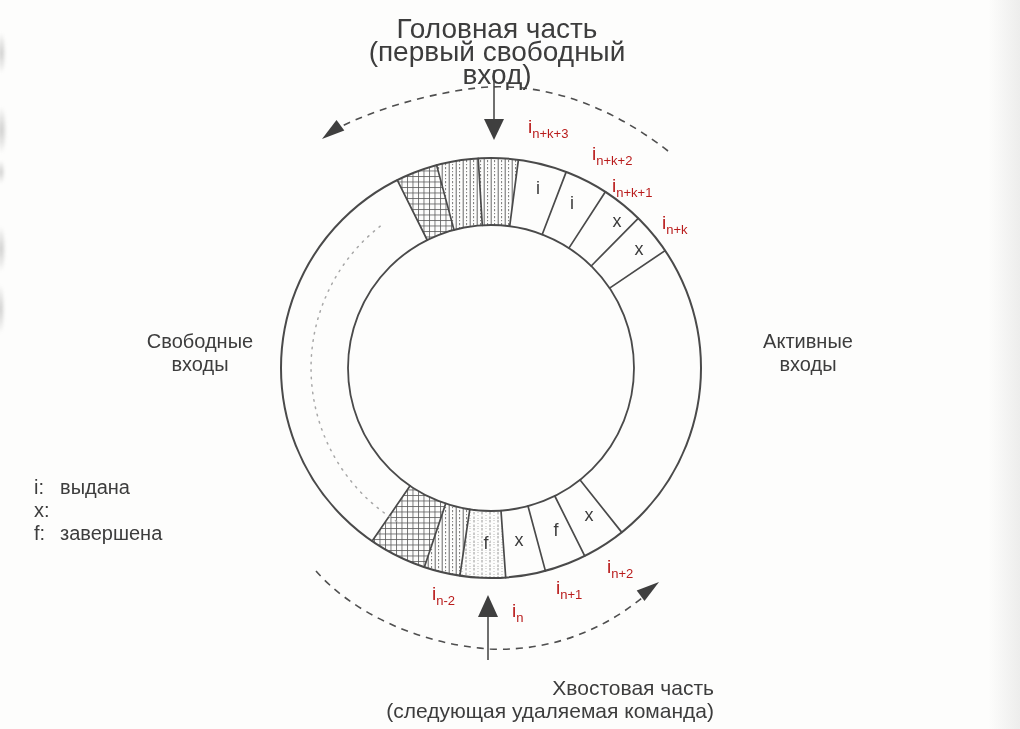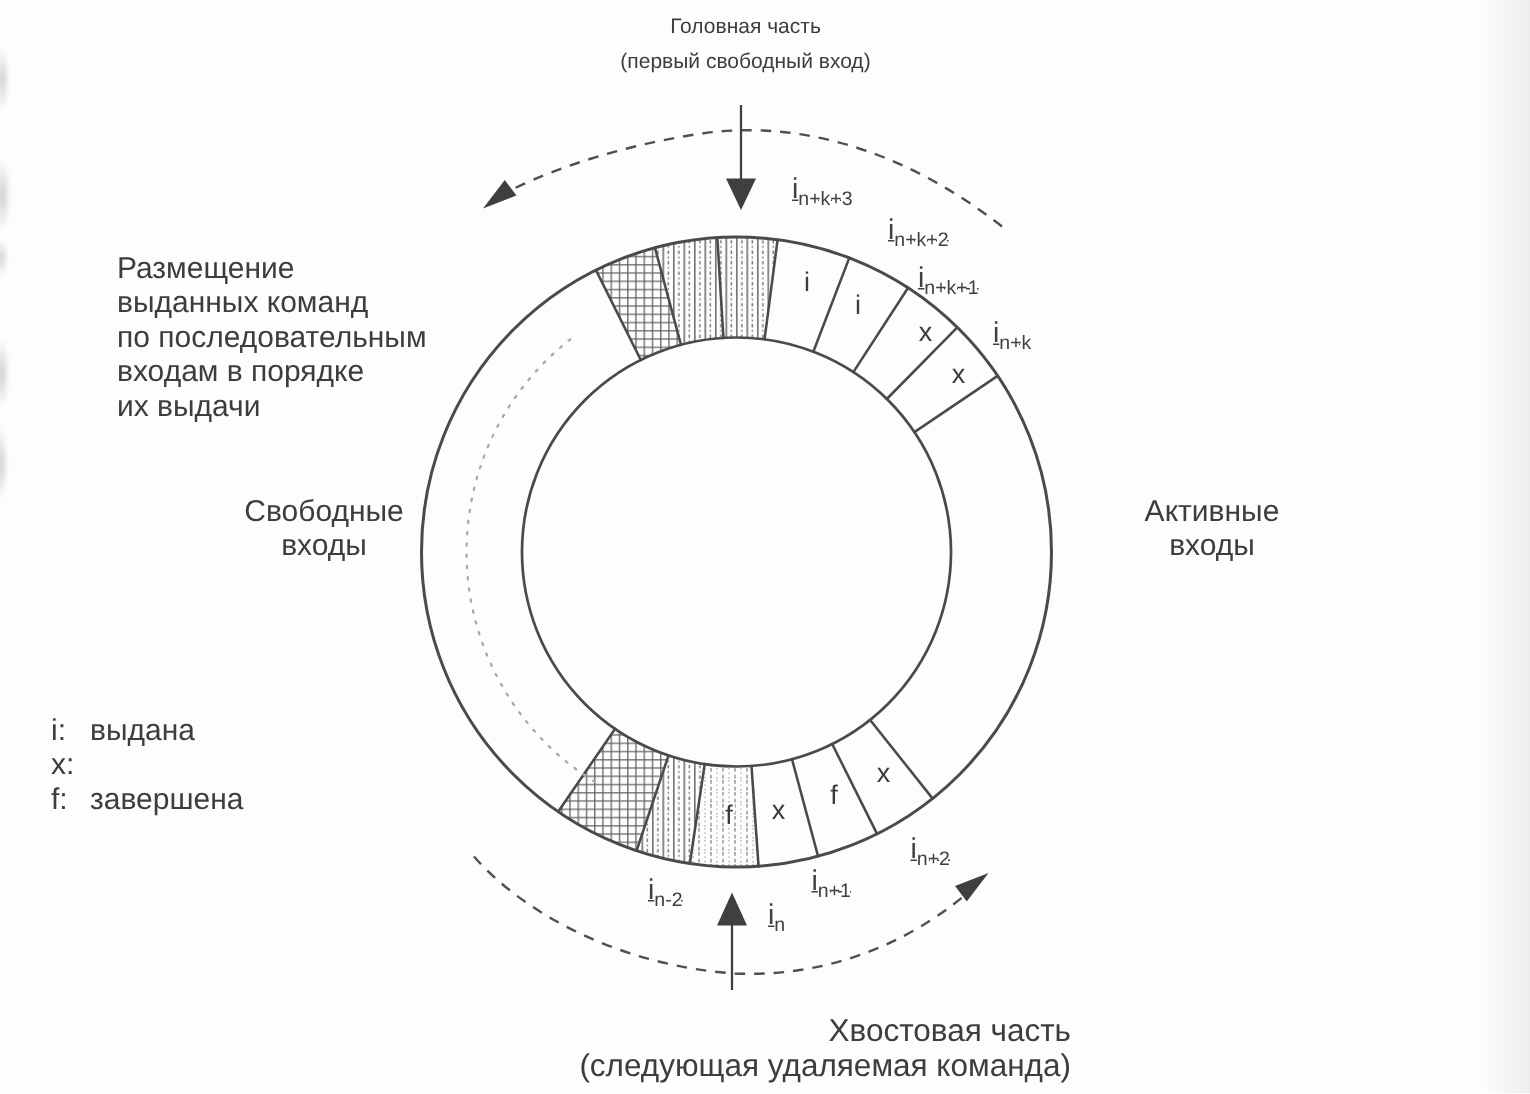--- a/index.html
+++ b/index.html
@@ -4,30 +4,30 @@
 <style>
   html,body{margin:0;padding:0;}
   .page{
     position:relative; width:1020px; height:729px;
     background:#fdfdfc; overflow:hidden;
     font-family:"Liberation Sans","DejaVu Sans",sans-serif;
     color:#3d3d3d;
   }
   .note{ position:absolute; font-size:20px; line-height:23px; white-space:pre-line; }
   .center{ text-align:center; }
-  .head-note{ left:347px; top:6px; width:300px; font-size:14px;text-align:center; }
+  .head-note{ left:347px; top:17px; width:300px; font-size:28px;text-align:center; }
   .tail-note{ left:274px; top:676px; width:440px; font-size:21px;text-align:right; }
   .placement-note{ left:78px; top:168px; width:250px; }
-  .free-note{ left:136px; top:330px; width:160px; }
+  .free-note{ left:120px; top:330px; width:160px; }
   .active-note{ left:700px; top:330px; width:160px;padding-left:28px; }
   .retire-note{ left:700px; top:544px; width:315px; }
   .legend{ position:absolute; left:10px; top:476px; font-size:20px; line-height:23px; }
   .legend-row{ display:flex; margin-left:24px; }
   .legend-sym{ width:26px; }
-  .idx{ position:absolute; font-size:19px; color:#404040; white-space:nowrap;text-decoration:underline; }
+  .idx{ position:absolute; font-size:19px; color:#b91c1c; white-space:nowrap; }
   .idx sub{ font-size:13px; }
   svg{ position:absolute; left:0; top:0; }
   svg text{ fill:#3c3c3c; font-family:"Liberation Sans","DejaVu Sans",sans-serif; font-size:18px; }
   .scan-right{ position:absolute; right:0; top:0; width:32px; height:729px;
     background:linear-gradient(to right, rgba(120,120,120,0), rgba(120,120,120,0.12)); }
   .smudge{ position:absolute; background:radial-gradient(closest-side, rgba(90,90,90,0.30), rgba(90,90,90,0)); filter:blur(1.5px); }
 </style>
 </head>
 <body>
 
@@ -102,25 +102,20 @@
       <text x="486" y="543" style="paint-order:stroke; stroke:#ffffff; stroke-width:2.5px;">f</text>
       <text x="519" y="540">x</text>
       <text x="556" y="530">f</text>
       <text x="589" y="515">x</text>
     </g>
   </svg>
 
   <div class="note head-note center">Головная часть
 (первый свободный вход)</div>
 
-  <div class="note placement-note">Размещение
-выданных команд
-по последовательным
-входам в порядке
-их выдачи</div>
 
   <div class="note free-note center">Свободные
 входы</div>
 
   <div class="note active-note center">Активные
 входы</div>
 
   <div class="legend">
     <div class="legend-row">
       <span class="legend-sym">i:</span>
@@ -150,21 +145,21 @@
   </div>
   <div class="idx" style="left:662px; top:212px;">
     <span>i</span><sub>n+k</sub>
   </div>
   <div class="idx" style="left:432px; top:583px;">
     <span>i</span><sub>n-2</sub>
   </div>
   <div class="idx" style="left:512px; top:600px;">
     <span>i</span><sub>n</sub>
   </div>
-  <div class="idx" style="left:541px; top:577px;">
+  <div class="idx" style="left:556px; top:577px;">
     <span>i</span><sub>n+1</sub>
   </div>
   <div class="idx" style="left:607px; top:556px;">
     <span>i</span><sub>n+2</sub>
   </div>
 
   <div class="scan-right"></div>
   <div class="smudge" style="left:-3px; top:32px;  width:9px;  height:42px;"></div>
   <div class="smudge" style="left:-4px; top:106px; width:11px; height:48px;"></div>
   <div class="smudge" style="left:-3px; top:160px; width:8px;  height:24px;"></div>

